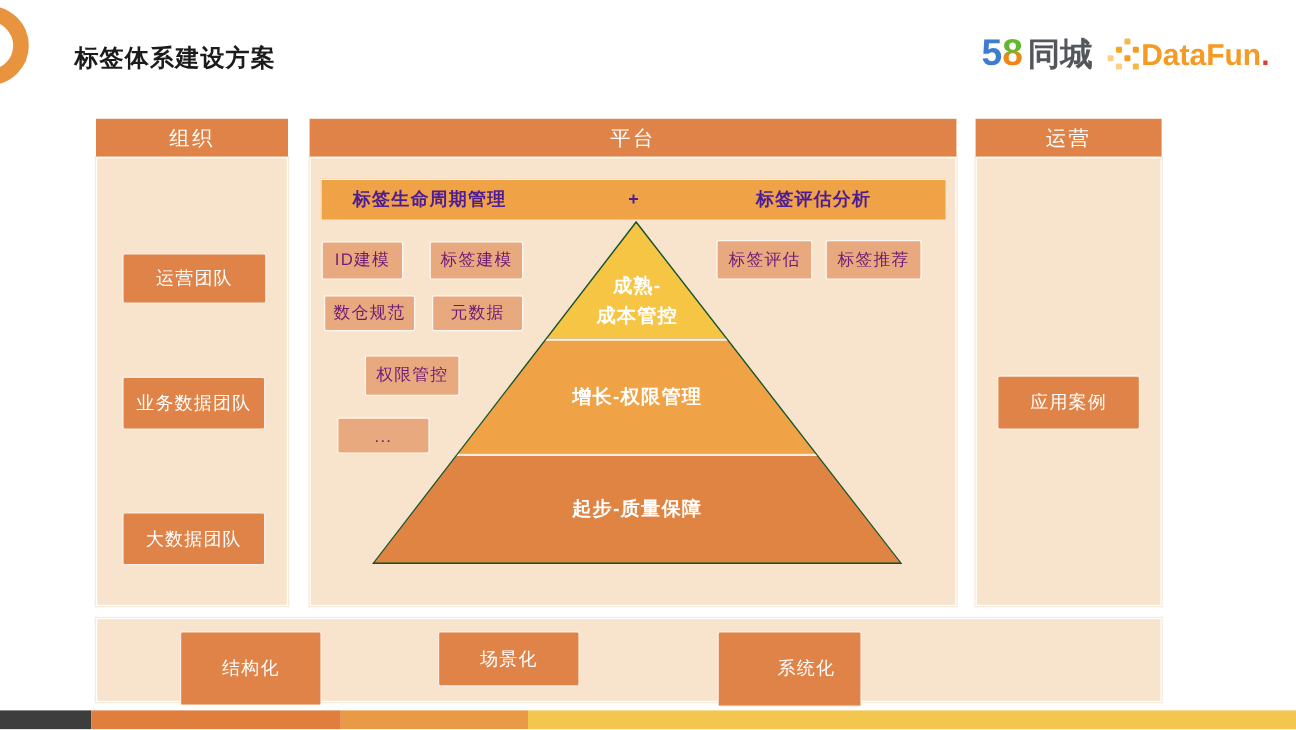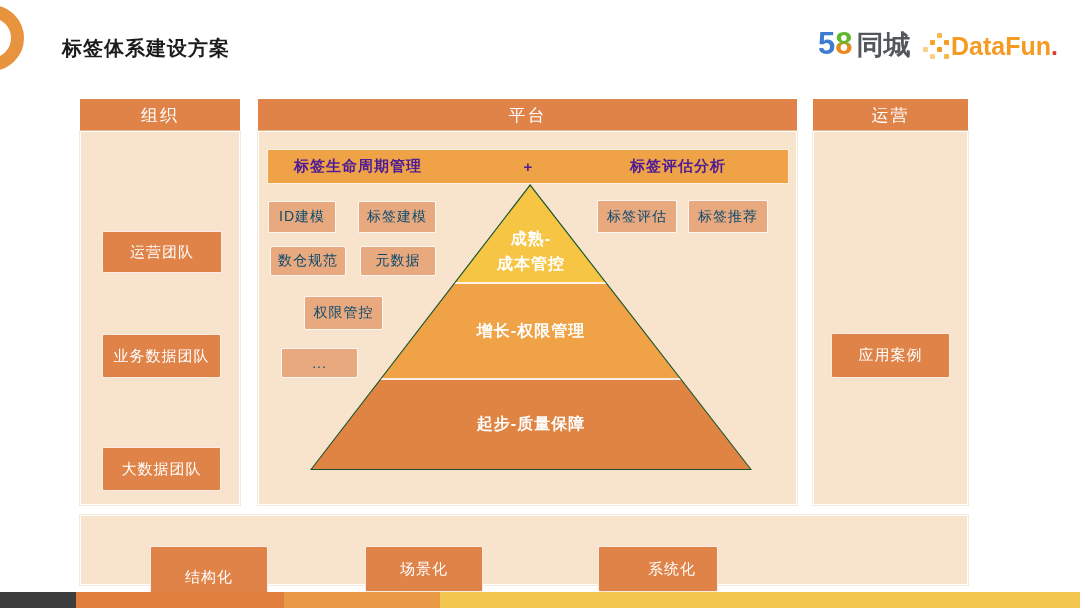--- a/index.html
+++ b/index.html
@@ -34,40 +34,40 @@
 
   .hdr-org{left:80px;top:99px;width:160px;}
   .body-org{left:80px;top:131px;width:160px;height:374px;}
   .hdr-platform{left:258px;top:99px;width:539px;}
   .body-platform{left:258px;top:131px;width:539px;height:374px;}
   .hdr-ops{left:813px;top:99px;width:155px;}
   .body-ops{left:813px;top:131px;width:155px;height:374px;}
 
   
   .btn{position:absolute;background:#DF8348;border:1px solid rgba(255,255,255,.85);border-radius:2px;
-    color:#fff;font-size:15px;display:flex;align-items:center;justify-content:center;letter-spacing:1px;margin-top:20px;}
+    color:#fff;font-size:15px;display:flex;align-items:center;justify-content:center;letter-spacing:1px;}
   .btn-team1{left:102px;top:211px;width:120px;height:42px;}
   .btn-team2{left:102px;top:314px;width:119px;height:44px;}
   .btn-team3{left:102px;top:427px;width:119px;height:44px;}
   .btn-case{left:831px;top:313px;width:119px;height:45px;}
   .btn-b1{left:150px;top:526px;width:118px;height:62px;}
   .btn-b2{left:365px;top:526px;width:118px;height:46px;}
-  .btn-b3{left:598px;top:526px;width:120px;height:46px;padding-left:28px;}
+  .btn-b3{left:598px;top:526px;width:120px;height:63px;padding-left:28px;}
 
   
   .subbar{position:absolute;left:267px;top:149px;width:522px;height:35px;background:#F0A246;
     border:1px solid rgba(255,255,255,.85);color:#4c1d95;font-weight:bold;font-size:15px;
     display:flex;align-items:center;}
   .subbar .lt{margin-left:26px;letter-spacing:1px;}
   .subbar .plus{position:absolute;left:50%;transform:translateX(-50%);font-size:15px;}
   .subbar .rt{margin-left:auto;margin-right:62px;letter-spacing:1px;}
 
   
   .chip{position:absolute;background:#E9A97E;border:1px solid rgba(255,255,255,.9);border-radius:2px;
-    color:#0c4a6e;font-size:14px;display:flex;align-items:center;justify-content:center;letter-spacing:1px;}
+    color:#701a75;font-size:14px;display:flex;align-items:center;justify-content:center;letter-spacing:1px;}
   .chip-1{left:268px;top:201px;width:68px;height:32px;}
   .chip-2{left:358px;top:201px;width:78px;height:32px;}
   .chip-3{left:270px;top:246px;width:76px;height:30px;}
   .chip-4{left:360px;top:246px;width:76px;height:30px;}
   .chip-5{left:304px;top:296px;width:79px;height:34px;}
   .chip-6{left:281px;top:348px;width:77px;height:30px;}
   .chip-7{left:597px;top:200px;width:80px;height:33px;}
   .chip-8{left:688px;top:200px;width:80px;height:33px;}
 
   

